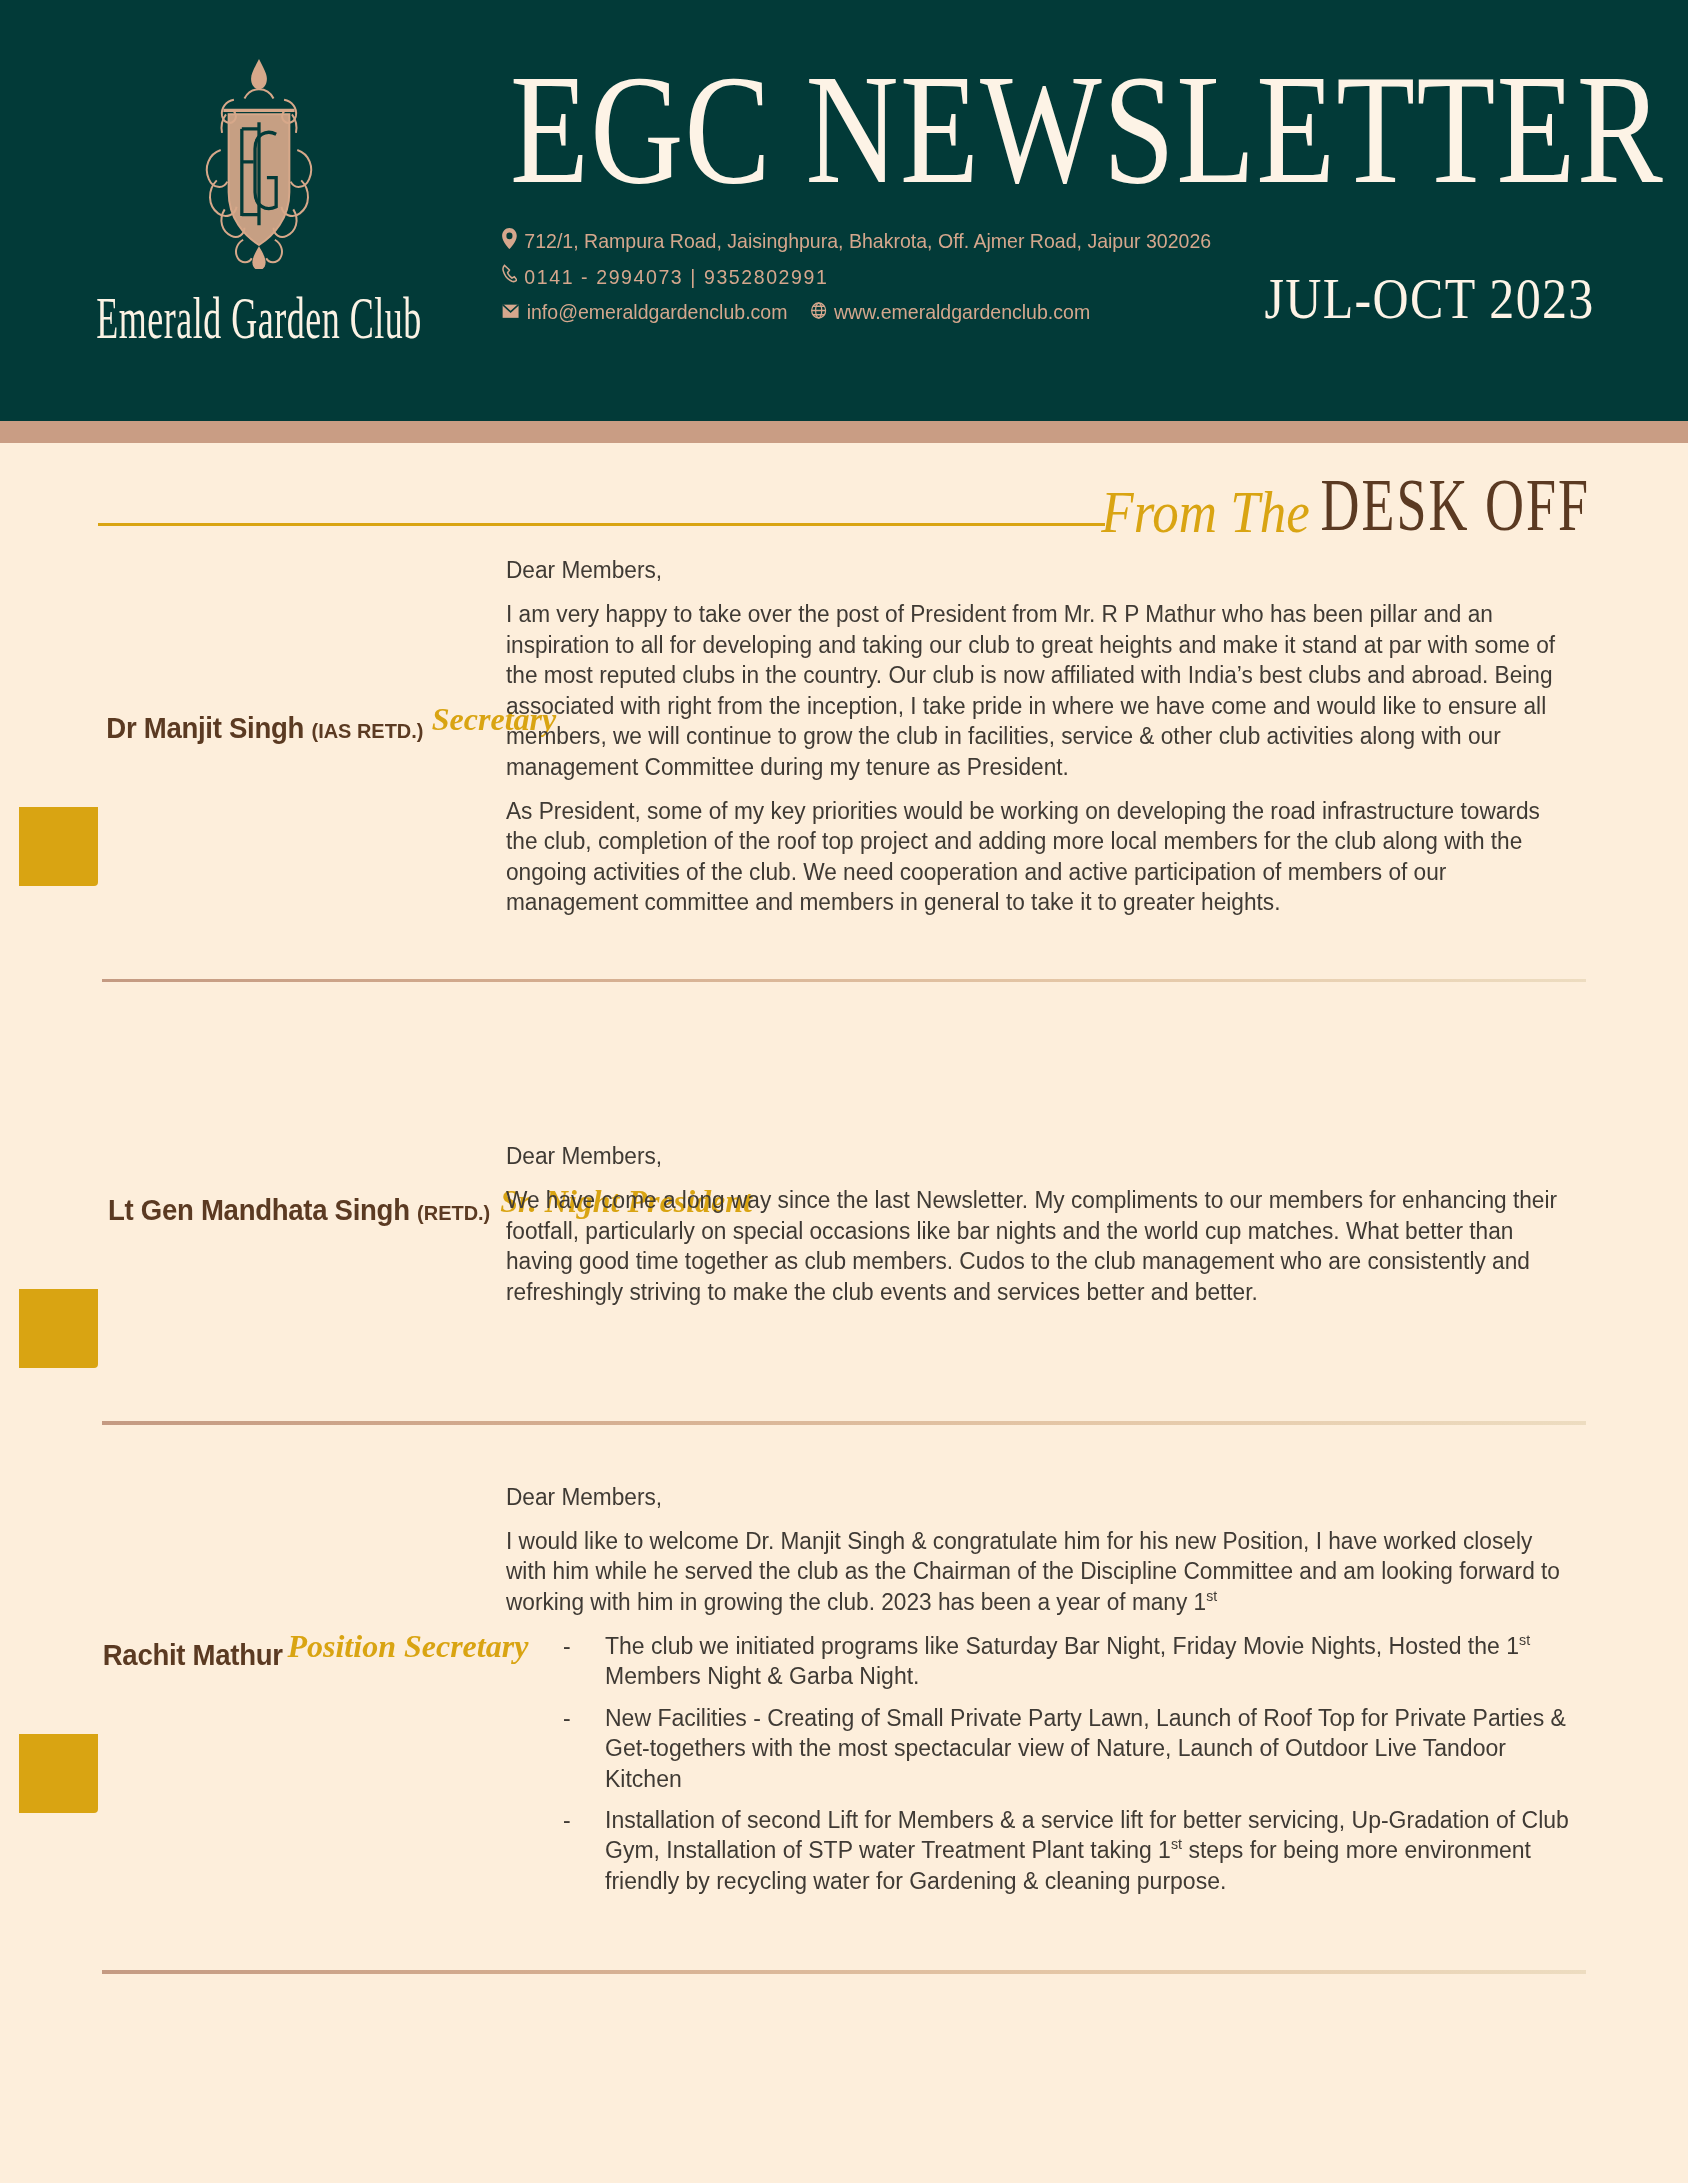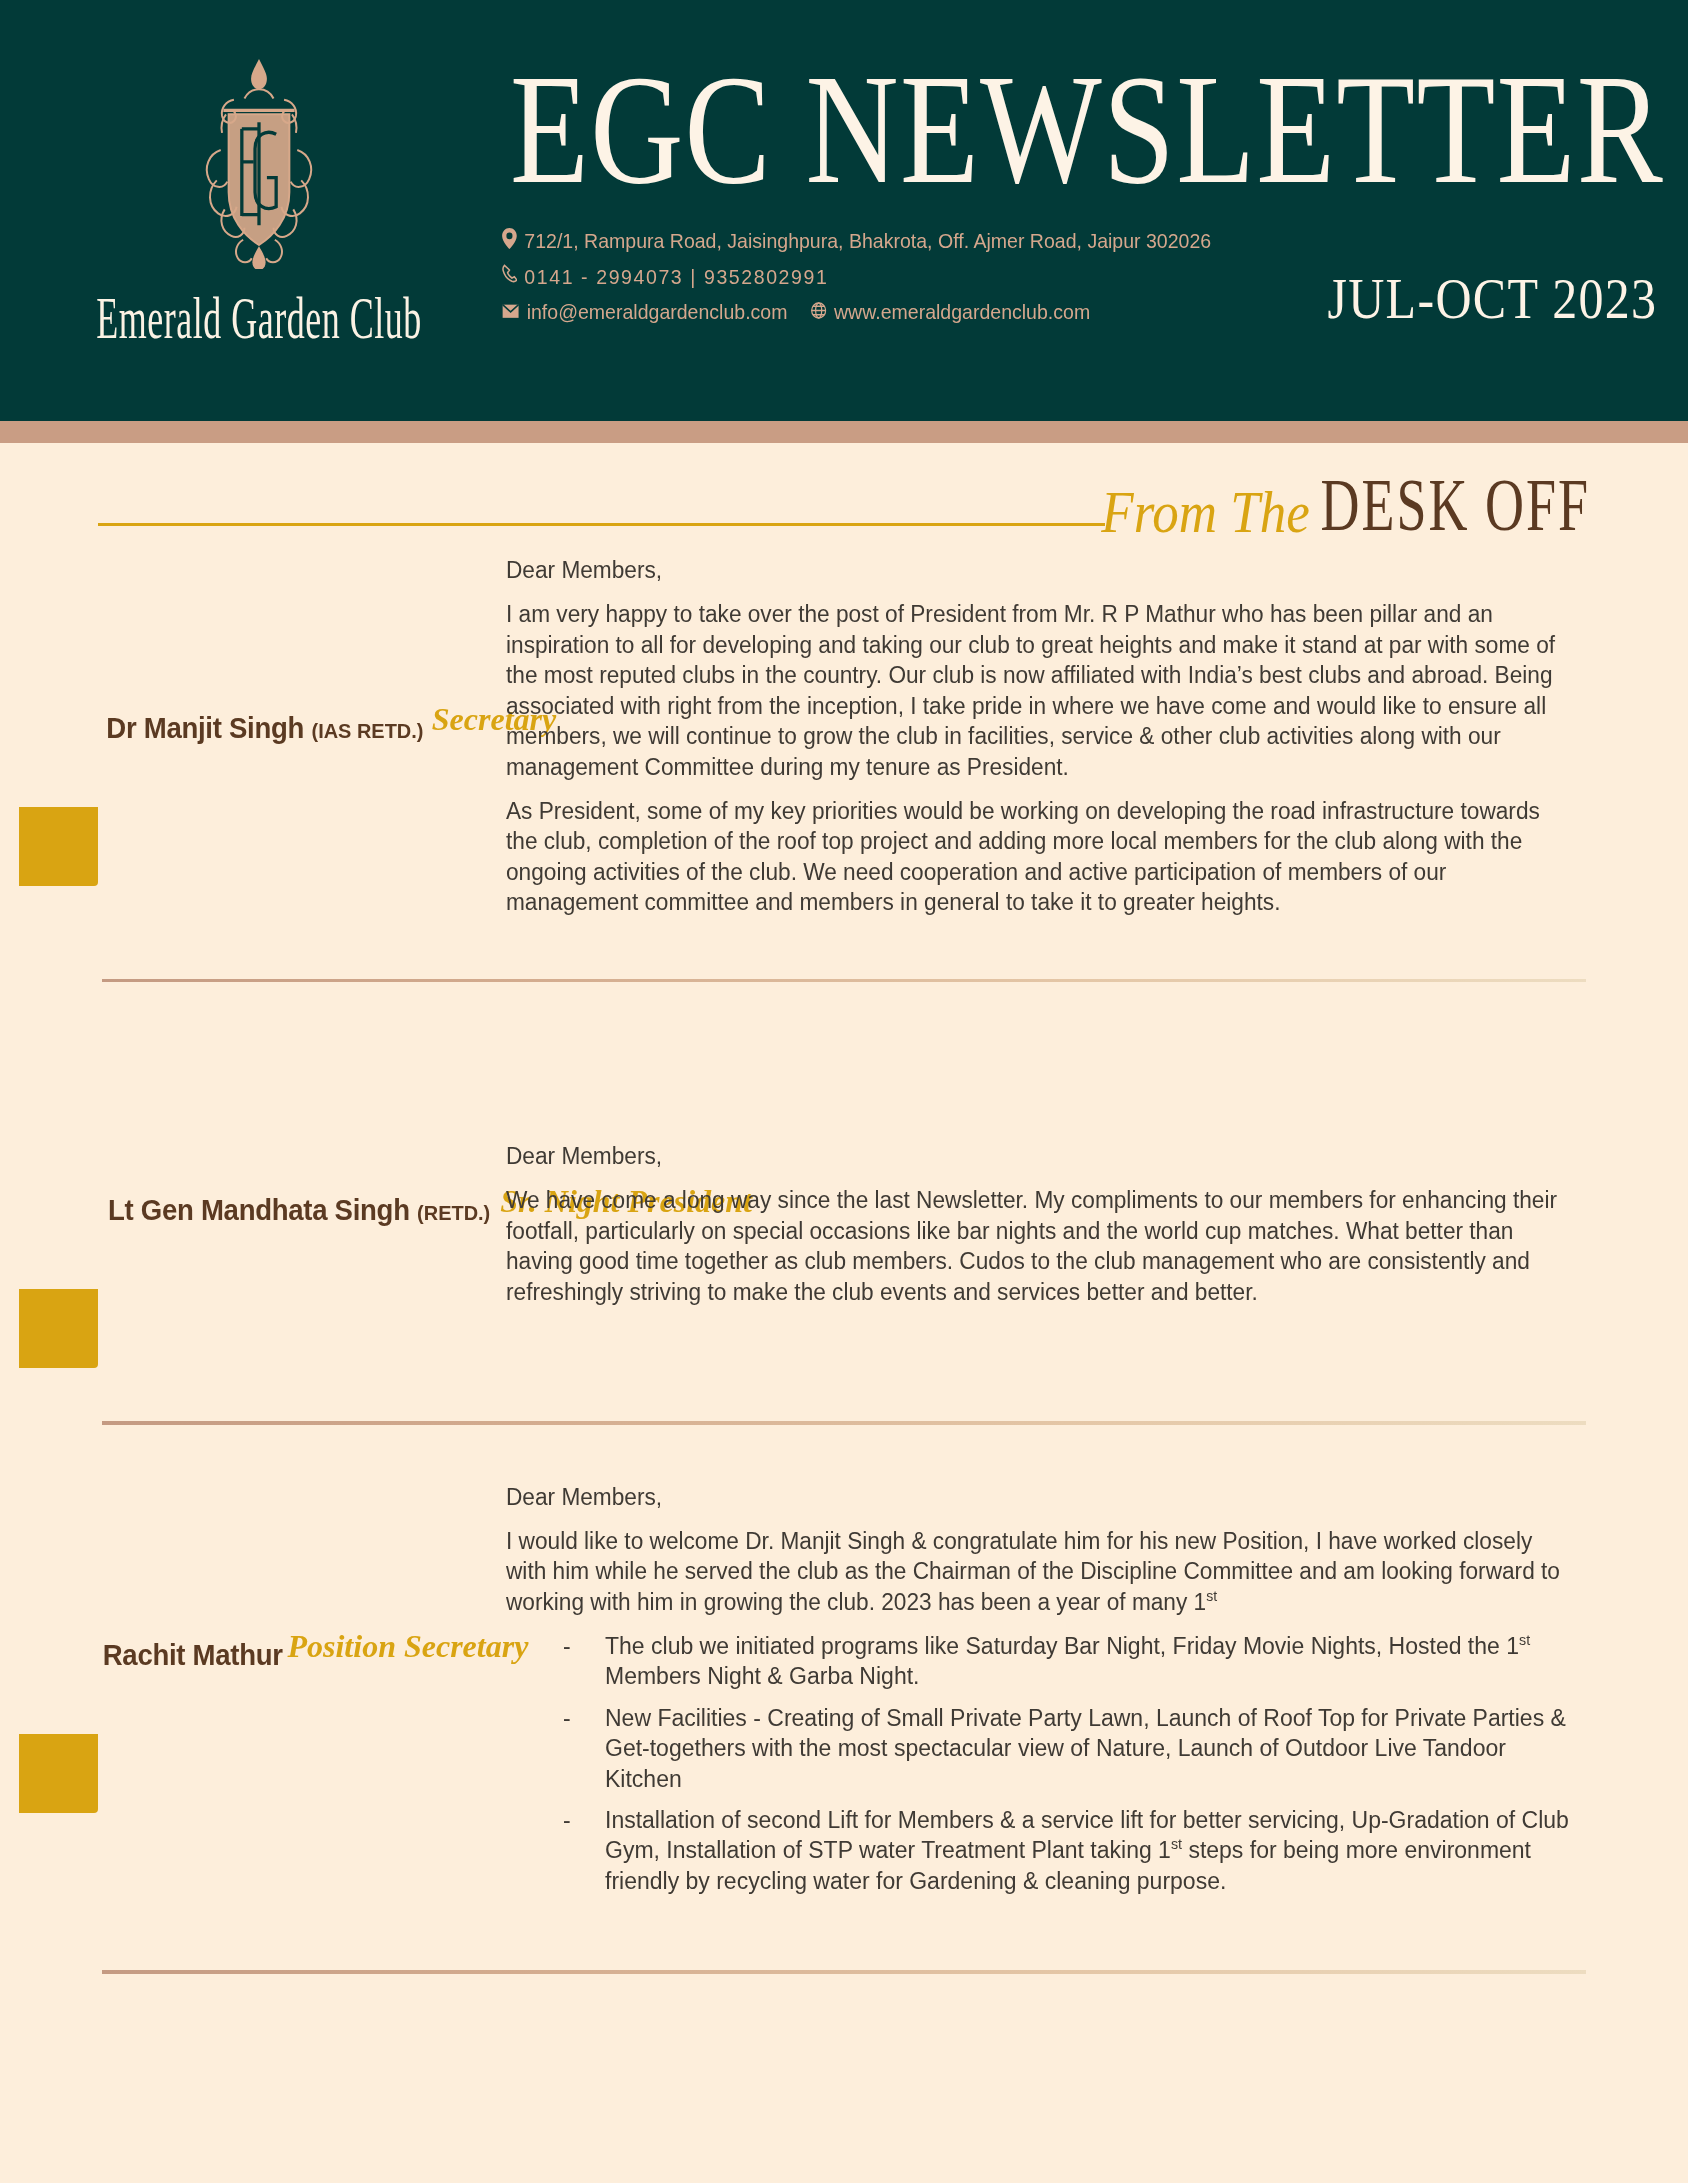--- a/index.html
+++ b/index.html
@@ -64,21 +64,20 @@
     letter-spacing:1.3px;
     transform:scaleY(1.22);
     transform-origin:center top;
     white-space:nowrap;
     padding-left:20px;
   }
   .contact-wrap {
     margin-top:51px;
     display:flex;
     align-items:flex-end;
-    justify-content:space-between;
     padding-left:12px;
   }
   .contact-list { color:#d5a78d; }
   .contact-row {
     display:flex;
     align-items:center;
     gap:8px;
     margin-bottom:10.6px;
     font-size:21px;
     font-family:"Liberation Sans", sans-serif;

